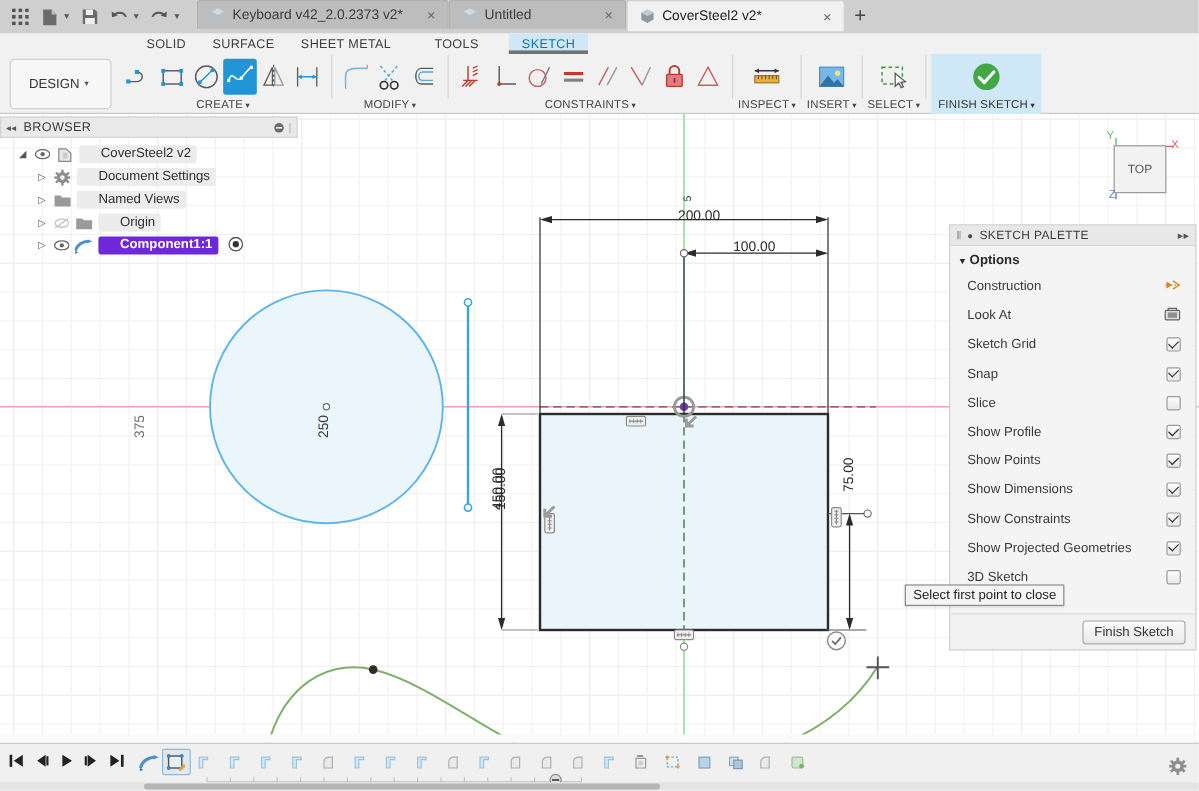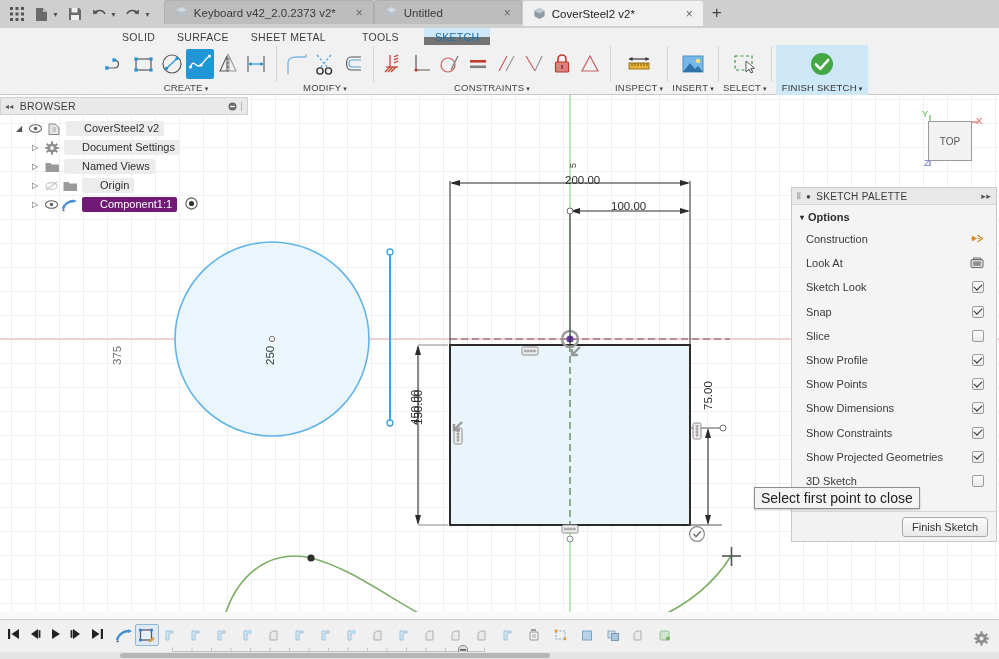--- a/index.html
+++ b/index.html
@@ -47,21 +47,21 @@
   
   .ribbon {
     position:absolute; top:28px; left:0; width:999px; height:67px;
     background:#f1f1f1; border-bottom:1px solid #c8c8c8;
   }
   .wsrow { position:absolute; top:0; left:0; width:845px; height:17px; display:flex; }
   .wstab {
     padding:1px 11px 0 11px; font-size:10.5px; color:#3d3d3d; letter-spacing:.3px;
     cursor:pointer; height:17px; line-height:16px;
   }
-  .wstab.active { background:#cfe8f7; color:#1a6ea8; border-bottom:8px solid #737373; }
+  .wstab.active { background:#cfe8f7; color:#1a6ea8; border-bottom:3px solid #737373; }
   .design-btn {
     position:absolute; left:8px; top:21px; width:85px; height:42px;
     border:1px solid #cfcfcf; border-radius:4px; background:#f7f7f7;
     display:flex;align-items:center;justify-content:center;
     font-size:11px;color:#333;cursor:pointer;
   }
   .toolstrip { position:absolute; left:100px; top:17px; height:50px; display:flex; align-items:flex-start; }
   .tgroup { display:flex; flex-direction:column; align-items:center; height:50px; position:relative; }
   .tgroup .btns { display:flex; align-items:center; height:38px; padding:0 2px; }
   .tgroup .glabel { font-size:9.5px; color:#444; letter-spacing:.2px; margin-top:-1px; }
@@ -103,21 +103,21 @@
     display:flex;align-items:center; padding:0 4px; gap:6px;
     color:#3d3d3d; font-size:10.5px; letter-spacing:.3px;
   }
   .br-head .grip { margin-left:auto; display:flex; align-items:center; gap:3px; }
   .br-tree { padding:4px 0 0 0; }
   .br-row {
     display:flex; align-items:center; height:19px; gap:4px; cursor:pointer;
     font-size:11px; color:#2f2f2f;
   }
   .br-row .lbl { background:#ececec; padding:1px 5px 2px 18px; border-radius:2px; }
-  .br-row.selected .lbl { background:#701a75; color:#fff; font-weight:normal; }
+  .br-row.selected .lbl { background:#6d28d9; color:#fff; font-weight:bold; }
   .arrowtri { width:10px; display:flex; justify-content:center; color:#555; font-size:8px; }
   .eye { width:14px; display:flex; justify-content:center; color:#666; }
   .nodeicon { width:16px; display:flex; justify-content:center; }
 
   
   .palette {
     position:absolute; top:187px; left:791px; width:206px; height:355px;
     background:#f2f2f2; border:1px solid #c9c9c9;
     display:flex; flex-direction:column;
   }
@@ -150,21 +150,21 @@
     height:30px; border-top:1px solid #d8d8d8; background:#f2f2f2;
     display:flex;align-items:center;justify-content:flex-end;padding-right:8px;
   }
   .finish-sketch-btn {
     border:1px solid #a9a9a9;border-radius:3px;background:linear-gradient(#fbfbfb,#e9e9e9);
     padding:3px 9px;font-size:11px;color:#333;cursor:pointer;
   }
   .tooltip {
     position:absolute; left:754px; top:487px; z-index:40;
     background:#f4f4f4; border:1px solid #8d8d8d;
-    padding:2px 6px; font-size:14px; color:#222;
+    padding:2px 6px; font-size:11px; color:#222;
     box-shadow:0 1px 2px rgba(0,0,0,.2);
   }
 
   
   .timeline {
     position:absolute; top:619px; left:0; width:999px; height:40px;
     background:#f0f0f0; border-top:1px solid #c9c9c9;
   }
   .tl-playback { position:absolute; left:6px; top:6px; display:flex; align-items:center; gap:6px; }
   .tl-pb { width:15px;height:16px;display:flex;align-items:center;justify-content:center;cursor:pointer;color:#222; }
@@ -269,20 +269,24 @@
   <div class="ribbon">
     <div class="wsrow">
       <div style="width:111px"></div>
       <div class="wstab">SOLID</div>
       <div class="wstab">SURFACE</div>
       <div class="wstab">SHEET METAL</div>
       <div class="wstab" style="margin-left:14px;">TOOLS</div>
       <div class="wstab active" style="margin-left:14px;">SKETCH</div>
     </div>
 
+    <div class="design-btn">
+      <span>DESIGN</span>
+        <span class="caret" style="margin-left:4px;">▾</span>
+    </div>
 
     <div class="toolstrip">
 
       <div class="tgroup">
         <div class="btns">
           <div class="tbtn">
             <svg width="24" height="20" viewBox="0 0 24 20">
                 <path d="M3 14 L10 14 C16 14 16 6 10 6" stroke="#5a5a5a" stroke-width="1.2" fill="none"></path>
                 <rect x="1.2" y="12.2" width="3.4" height="3.4" fill="#2196d6"></rect>
                 <rect x="8.4" y="4.3" width="3.4" height="3.4" fill="#2196d6"></rect>
@@ -729,21 +733,21 @@
         <span>
           <svg width="14" height="13" viewBox="0 0 14 13">
               <rect x="1" y="3.6" width="12" height="8" rx="1" fill="#dcdcdc" stroke="#666" stroke-width="1"></rect>
               <rect x="3.2" y="5.4" width="7.6" height="4.4" fill="#8d8d8d"></rect>
               <path d="M3.5 3.6 L3.5 2 L10.5 2 L10.5 3.6" stroke="#666" stroke-width="1" fill="none"></path>
             </svg>
         </span>
       </div>
 
       <div class="pl-row">
-        <span class="pname">Sketch Look</span>
+        <span class="pname">Sketch Grid</span>
         <span class="cb on"></span>
       </div>
       <div class="pl-row">
         <span class="pname">Snap</span>
         <span class="cb on"></span>
       </div>
       <div class="pl-row">
         <span class="pname">Slice</span>
         <span class="cb"></span>
       </div>

